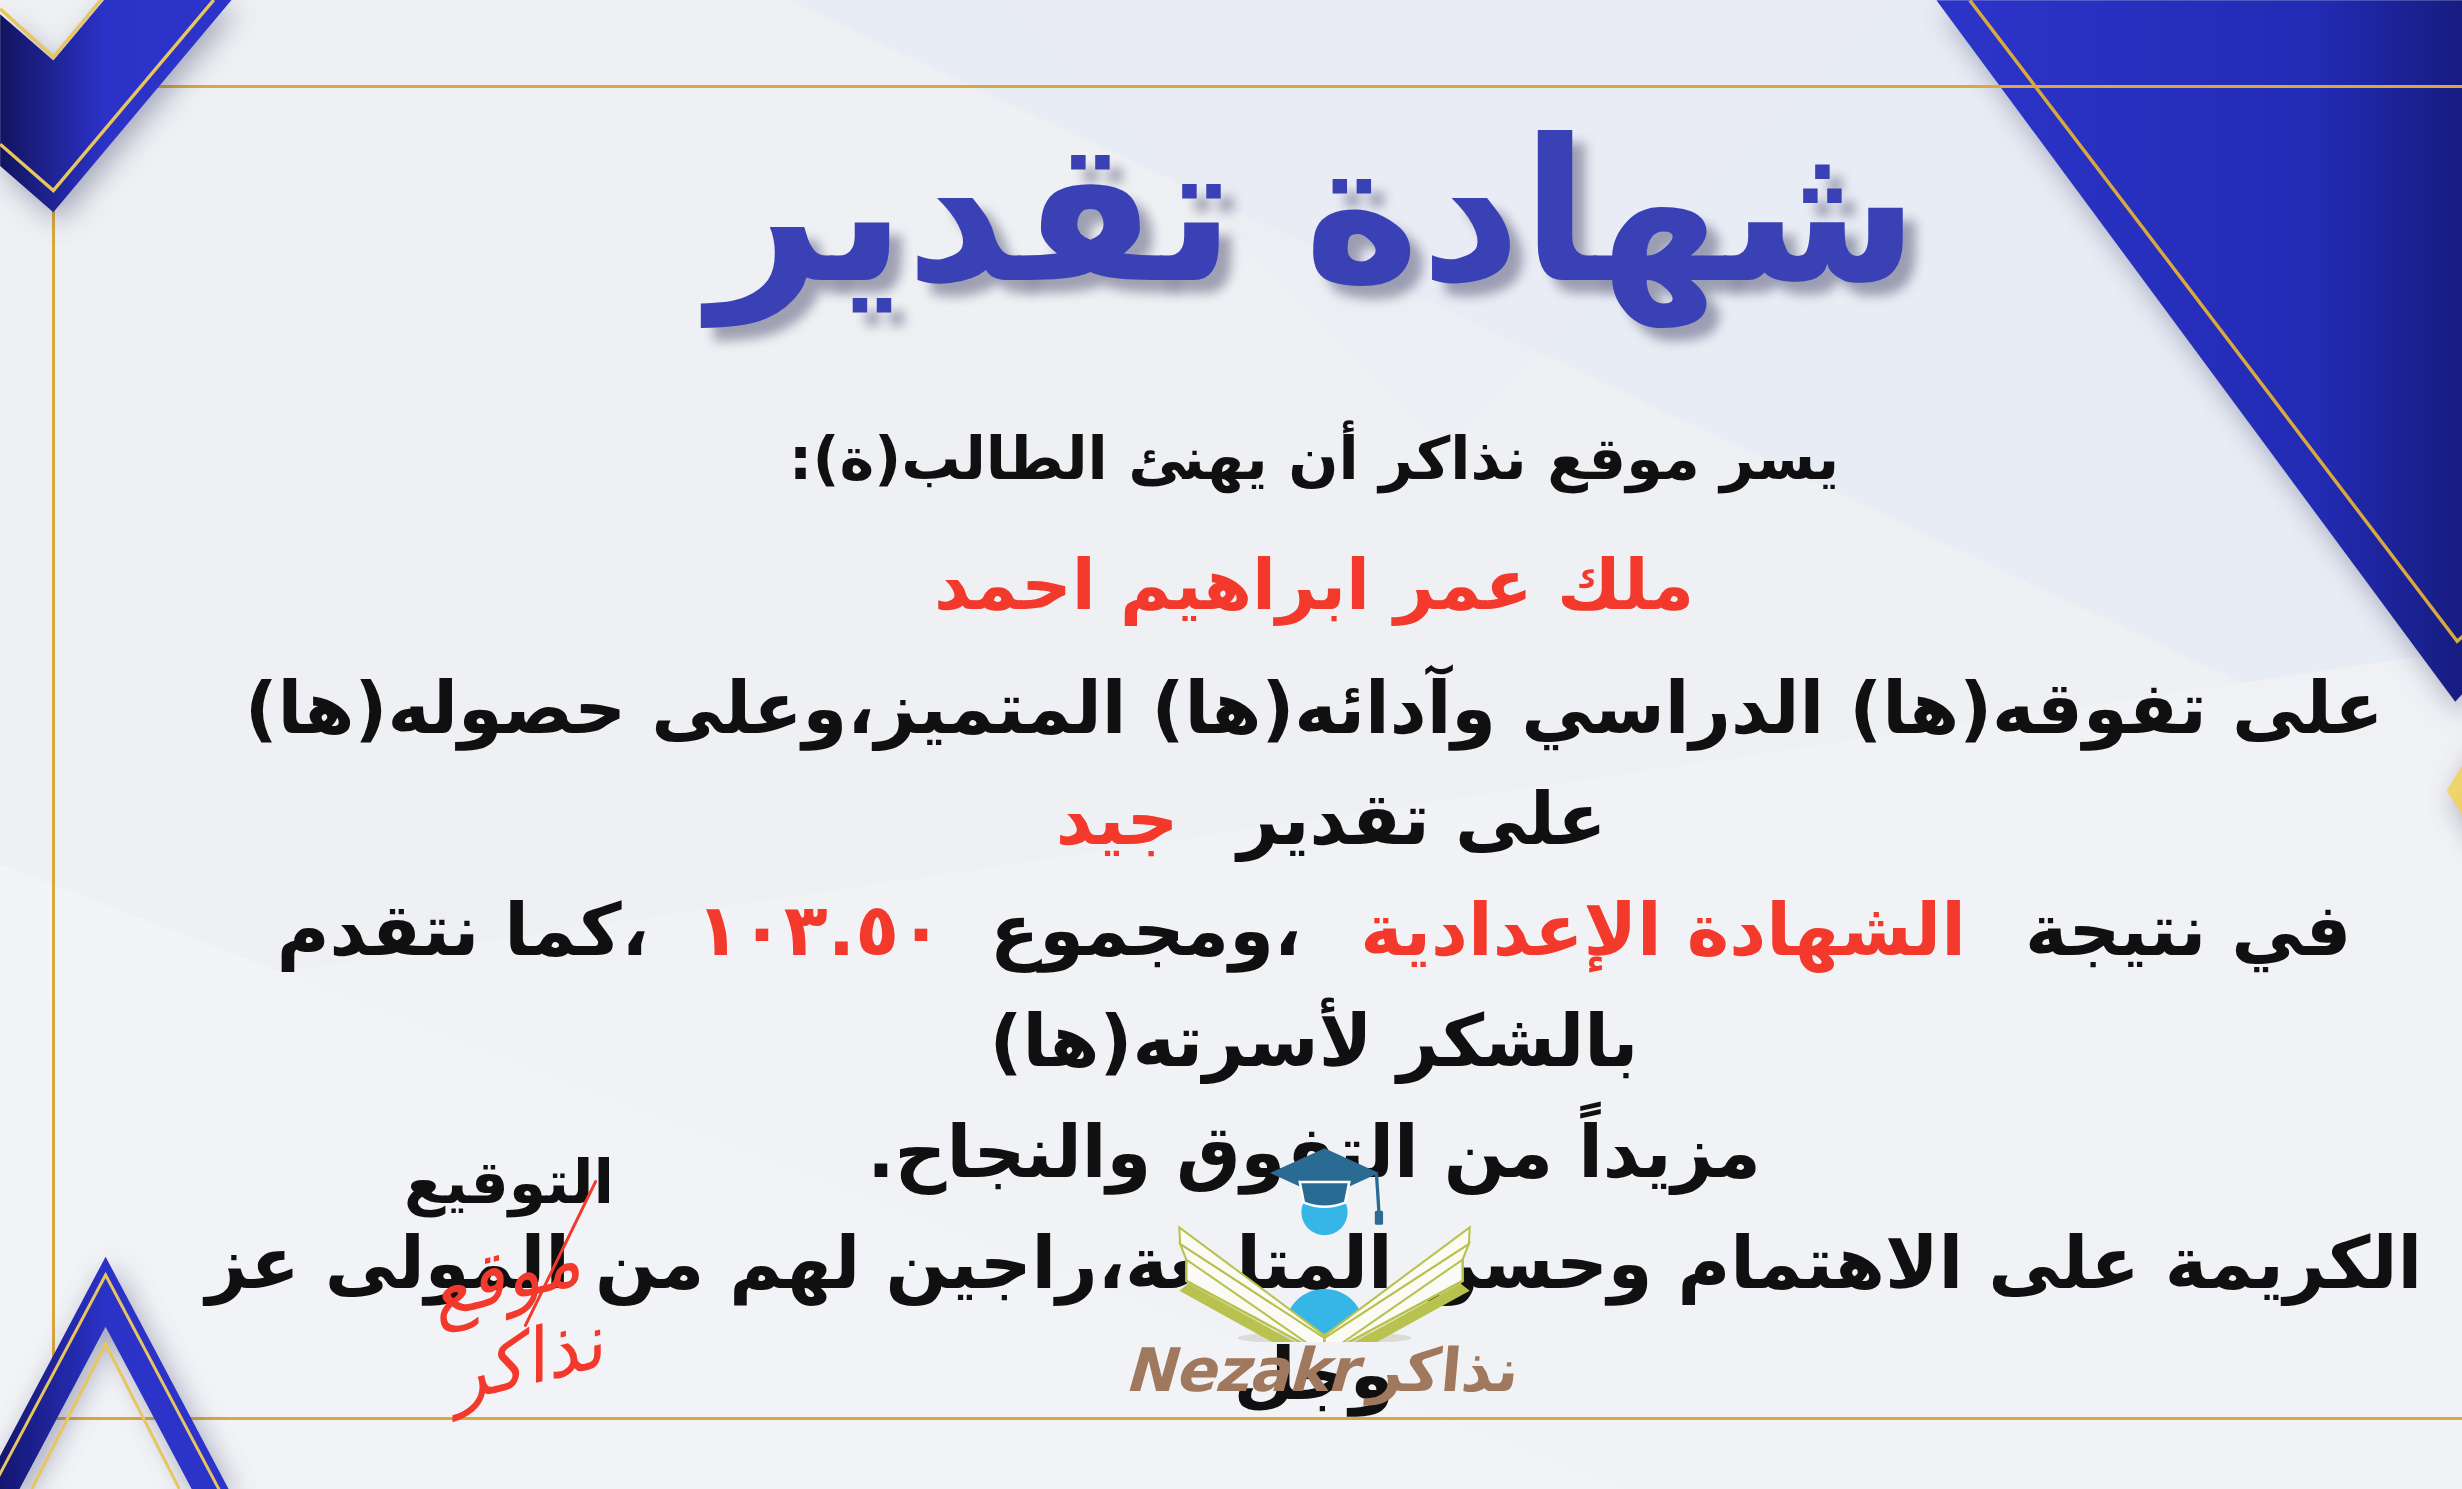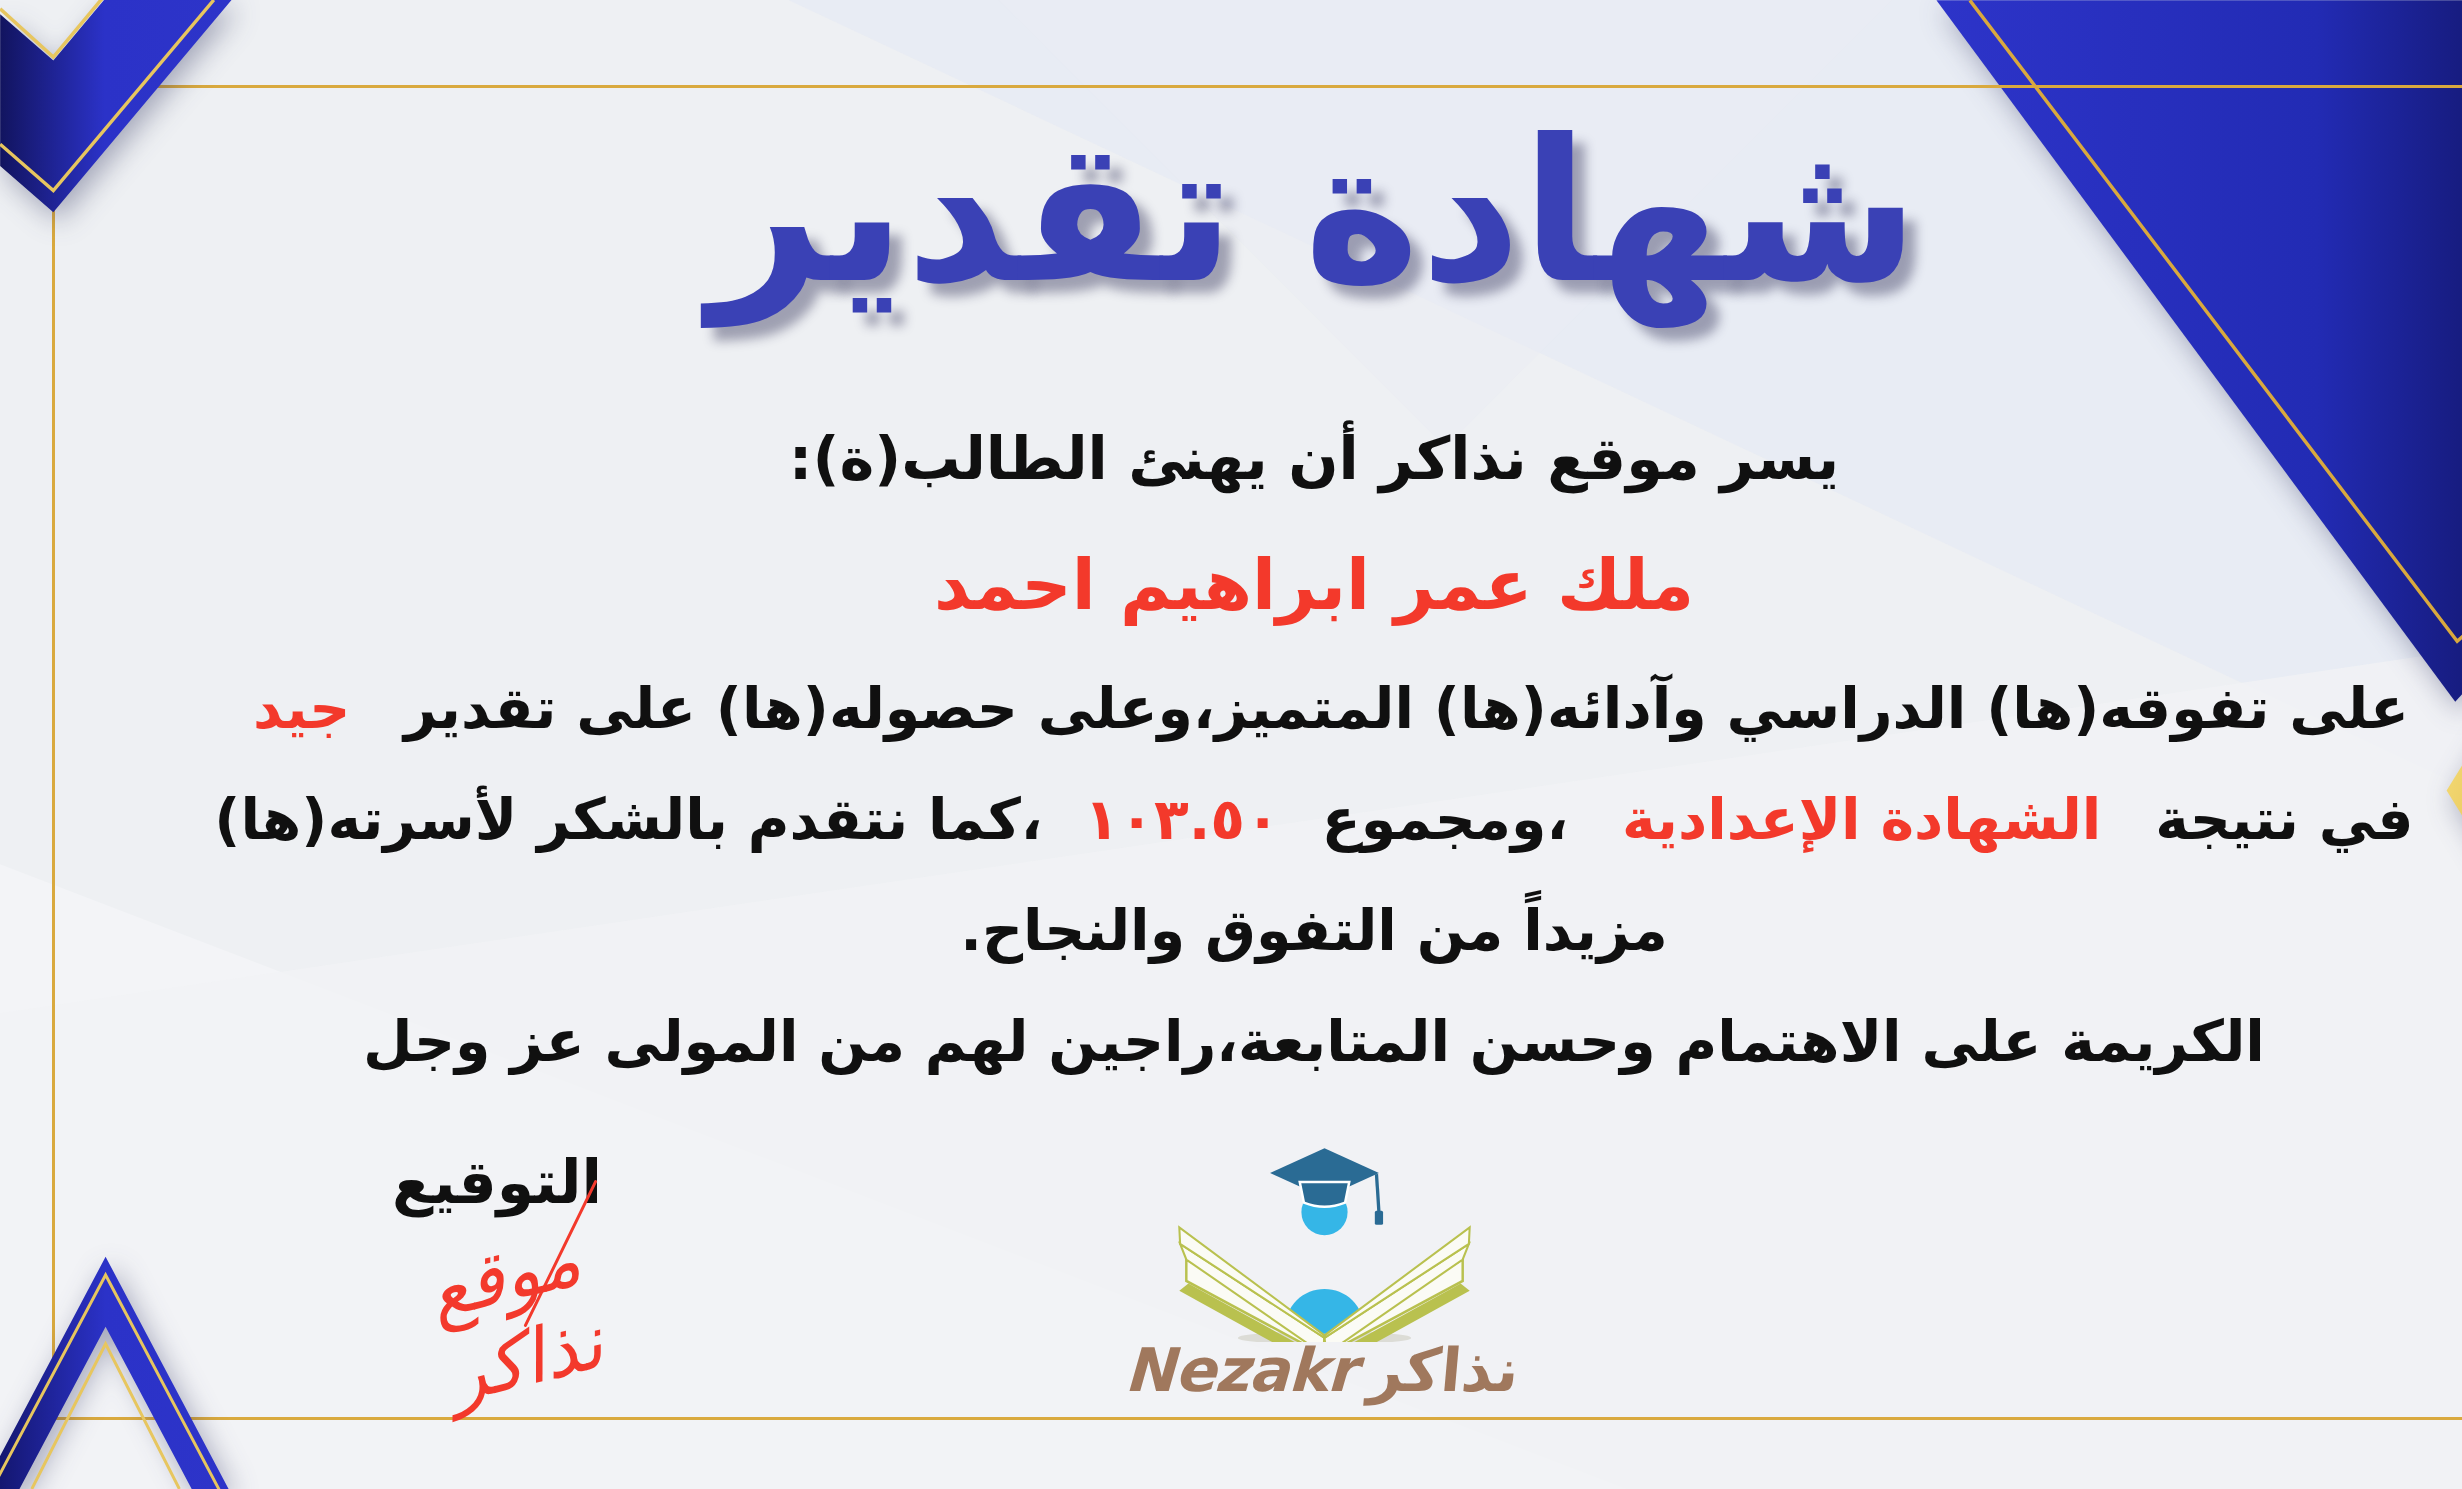--- a/index.html
+++ b/index.html
@@ -30,29 +30,29 @@
     position:absolute;z-index:4;left:0;right:0;top:424px;margin:0;
     text-align:center;font-size:59px;font-weight:bold;color:#101010;
   }
   .student-name{
     position:absolute;z-index:4;left:0;right:0;top:544px;margin:0;
     text-align:center;font-size:70px;font-weight:bold;color:#f3392b;
   }
   .body-lines{
     position:absolute;z-index:4;left:50%;transform:translateX(-50%);
     top:653px;width:2275px;text-align:center;color:#101010;
-    font-size:57px;font-weight:bold;line-height:111px;
+    font-size:72px;font-weight:bold;line-height:111px;
   }
   .red{color:#f3392b;}
   .sp-wide{margin:0 34px;}
   .sp-med{margin:0 22px;}
 
   .sig-label{
     position:absolute;z-index:4;left:392px;top:1147px;width:222px;margin:0;
-    font-size:60px;font-weight:bold;color:#101010;text-align:left;
+    font-size:60px;font-weight:bold;color:#101010;text-align:right;
   }
   .sig-script{
     position:absolute;z-index:4;left:362px;top:1231px;width:305px;margin:0;
     font-size:74px;font-style:italic;color:#f3392c;text-align:center;
     transform:rotate(-14deg);
   }
   .sig-stroke{
     position:absolute;z-index:4;left:559px;top:1172px;width:3px;height:163px;
     background:#f3392c;transform:rotate(26deg);border-radius:1.5px;
   }

